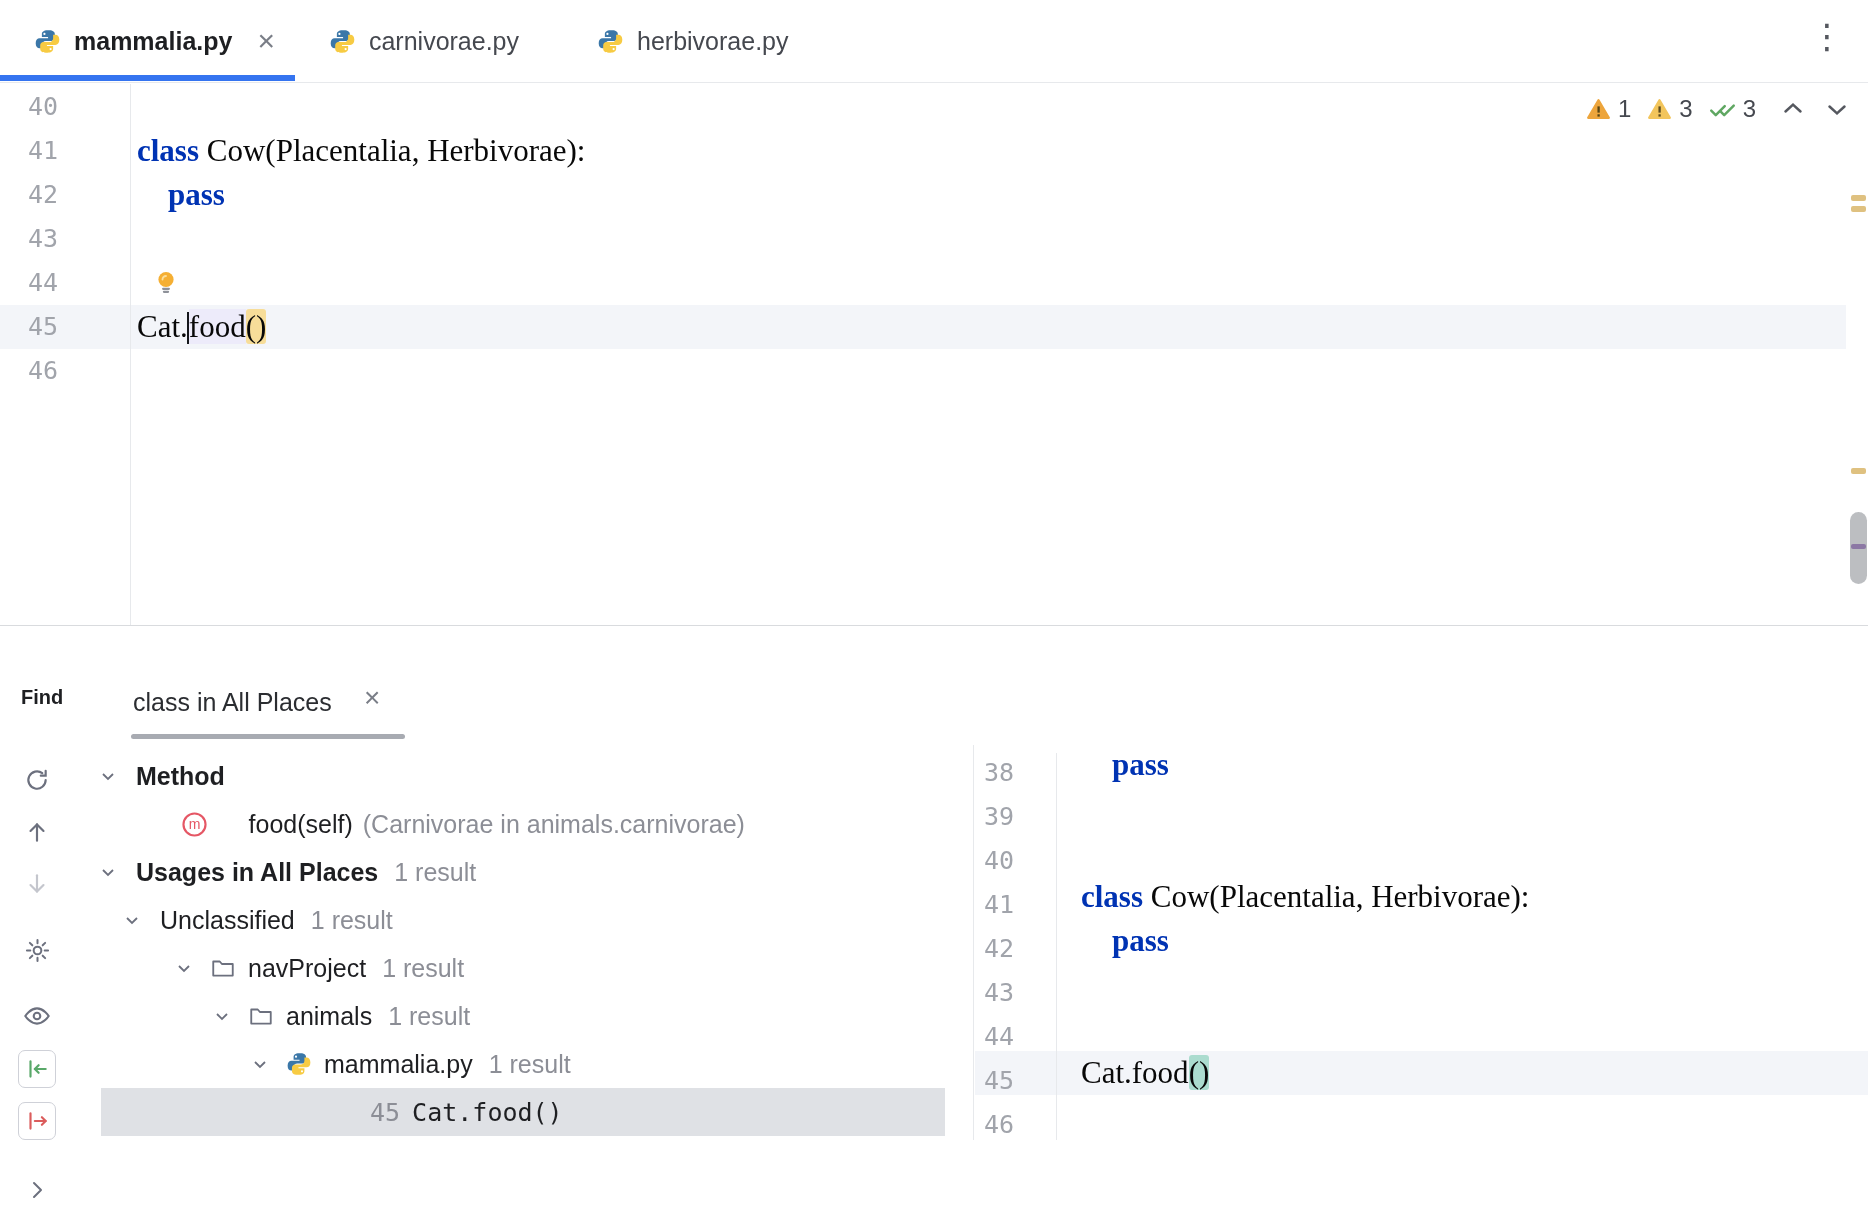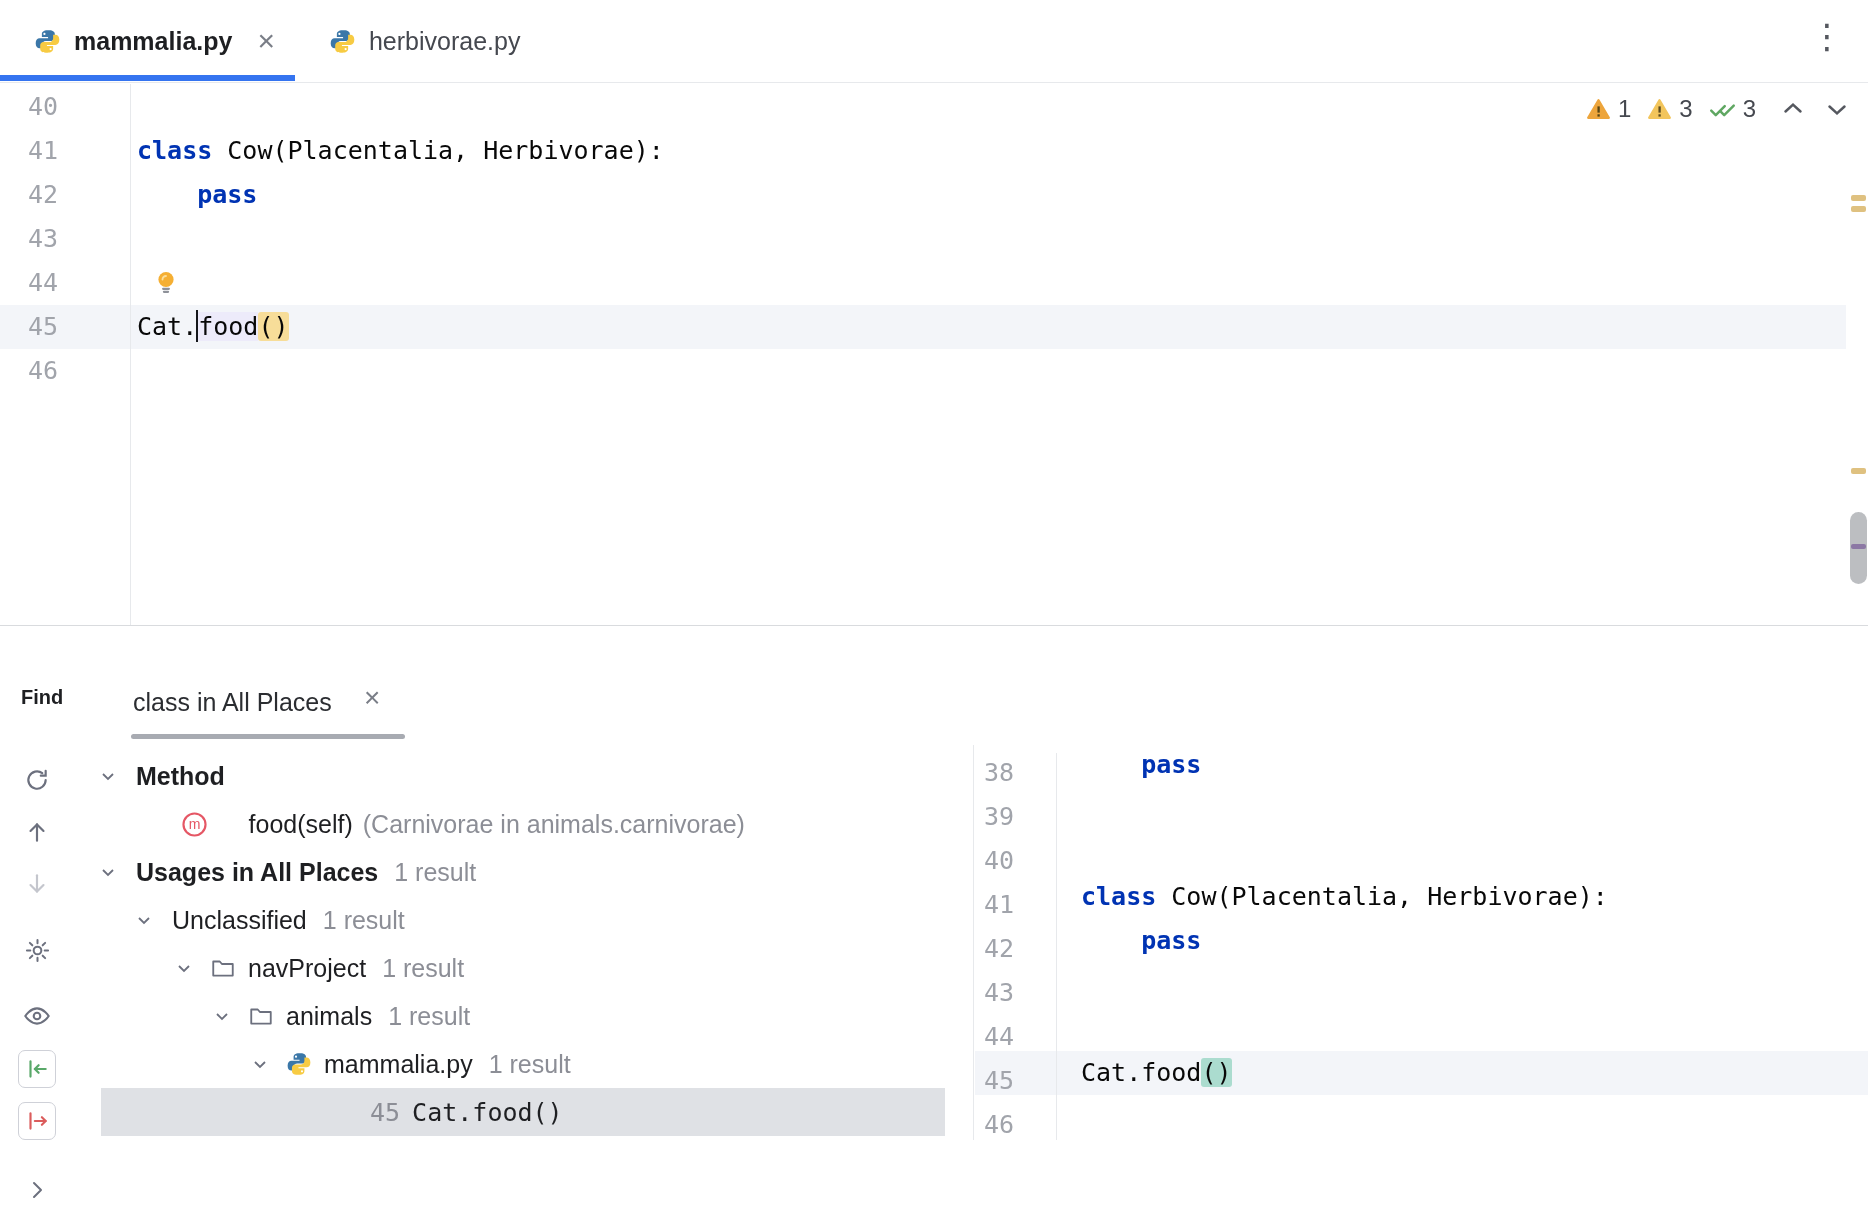--- a/index.html
+++ b/index.html
@@ -19,21 +19,21 @@
   .kebab { position:absolute; right:24px; top:16px; font-size:34px; color:#55585F; }
 
   
   .editor { position:absolute; left:0; top:84px; width:100%; height:541px; background:#fff; }
   .cur-line { position:absolute; left:0; right:22px; top:221px; height:44px; background:#F3F5F9; }
   .gutter { position:absolute; left:0; top:0; width:131px; height:100%; border-right:1px solid #E7E9EC; }
   .gutter-nums { position:absolute; top:1px; width:100%; }
   .gutter .num { height:44px; line-height:44px; text-align:right; padding-right:72px;
     font-size:25px; color:#A1A4AB; }
   .code-col { position:absolute; left:137px; top:1px; right:40px; }
-  .code-line { height:44px; line-height:44px; font-size:25px; white-space:pre; color:#080808; }
+  .code-line { height:44px; line-height:44px; font-size:31px; white-space:pre; color:#080808;font-family:Liberation Serif, serif; }
   .kw { color:#0033B3; font-weight:bold; }
   .usage-hl { background:#EDEBFA; }
   .brace-hl { background:#F7DD99; border-radius:3px; }
   .match-hl { background:#ABDCCF; border-radius:3px; }
   .caret { display:inline-block; width:2px; height:32px; background:#15171B;
     vertical-align:-7px; margin-left:-1px; }
   .bulb { position:absolute; left:152px; top:185px; width:28px; height:28px; }
 
   .inspect { position:absolute; top:8px; right:16px; height:34px;
     display:flex; align-items:center; font-size:24px; color:#45484F; }
@@ -113,20 +113,31 @@
     </div>
     <div class="tab">
       <span>
         <svg width="27" height="27" viewBox="0 0 48 48">
           <path fill="#3B77A8" d="M24 4c-7 0-10 3-10 7v5h11v2H10c-4 0-7 3-7 9s3 9 7 9h4v-6c0-4 3-7 7-7h10c3.5 0 6-2.5 6-6v-6c0-4-3-7-10-7h-3z"></path>
           <circle cx="18.5" cy="10.5" r="2" fill="#fff"></circle>
           <path fill="#F7CB43" d="M24 44c7 0 10-3 10-7v-5H23v-2h15c4 0 7-3 7-9s-3-9-7-9h-4v6c0 4-3 7-7 7H17c-3.5 0-6 2.5-6 6v6c0 4 3 7 10 7h3z"></path>
           <circle cx="29.5" cy="37.5" r="2" fill="#fff"></circle>
         </svg>
       </span>
+      <span>carnivorae.py</span>
+    </div>
+    <div class="tab">
+      <span>
+        <svg width="27" height="27" viewBox="0 0 48 48">
+          <path fill="#3B77A8" d="M24 4c-7 0-10 3-10 7v5h11v2H10c-4 0-7 3-7 9s3 9 7 9h4v-6c0-4 3-7 7-7h10c3.5 0 6-2.5 6-6v-6c0-4-3-7-10-7h-3z"></path>
+          <circle cx="18.5" cy="10.5" r="2" fill="#fff"></circle>
+          <path fill="#F7CB43" d="M24 44c7 0 10-3 10-7v-5H23v-2h15c4 0 7-3 7-9s-3-9-7-9h-4v6c0 4-3 7-7 7H17c-3.5 0-6 2.5-6 6v6c0 4 3 7 10 7h3z"></path>
+          <circle cx="29.5" cy="37.5" r="2" fill="#fff"></circle>
+        </svg>
+      </span>
       <span>herbivorae.py</span>
     </div>
     <span class="kebab">⋮</span>
   </div>
 
   <div class="editor mono">
     <div class="cur-line"></div>
 
     <div class="gutter">
       <div class="gutter-nums">
@@ -280,21 +291,21 @@
     <div class="row" style="top:222px;left:96px;">
       <span class="chev">
         <svg width="14" height="9" viewBox="0 0 14 9" fill="none" stroke="#6C707E" stroke-width="1.8">
             <path d="M2 2l5 5 5-5"></path>
           </svg>
       </span>
       <span class="lbl bold">Usages in All Places</span>
       <span class="count">1 result</span>
     </div>
 
-    <div class="row" style="top:270px;left:132px;">
+    <div class="row" style="top:270px;left:120px;">
       <span class="chev">
         <svg width="14" height="9" viewBox="0 0 14 9" fill="none" stroke="#6C707E" stroke-width="1.8">
             <path d="M2 2l5 5 5-5"></path>
           </svg>
       </span>
       <span class="lbl">Unclassified</span>
       <span class="count">1 result</span>
     </div>
 
     <div class="row" style="top:318px;left:172px;">

